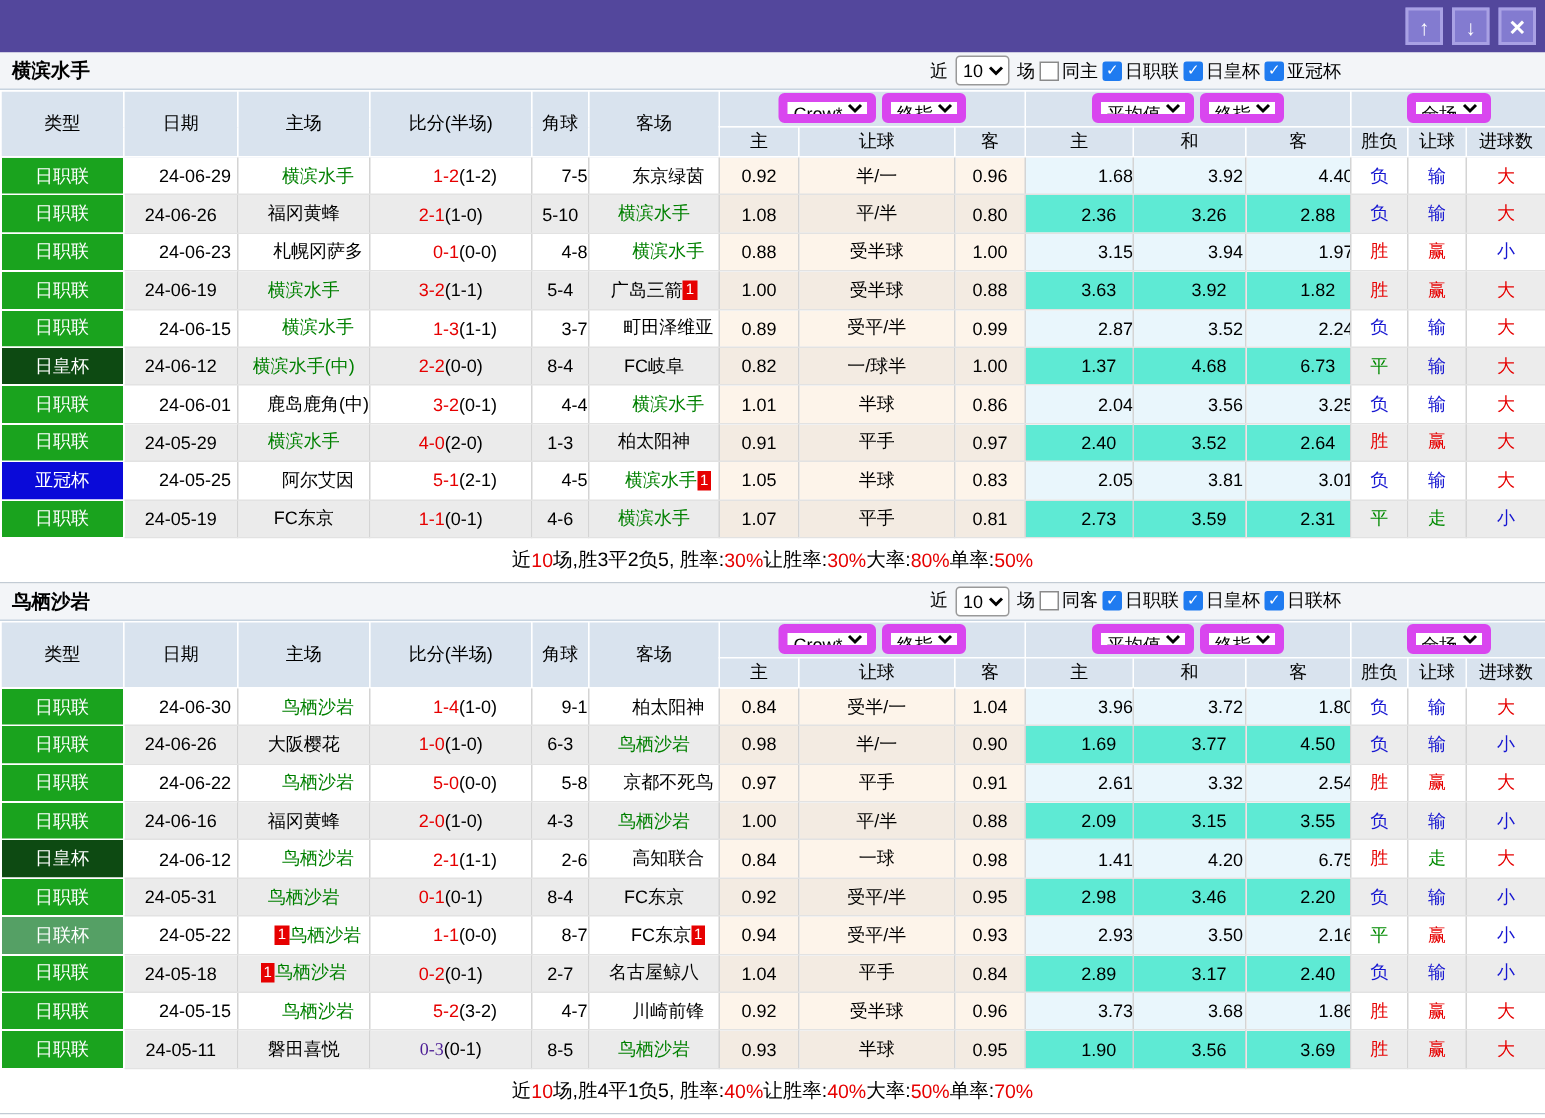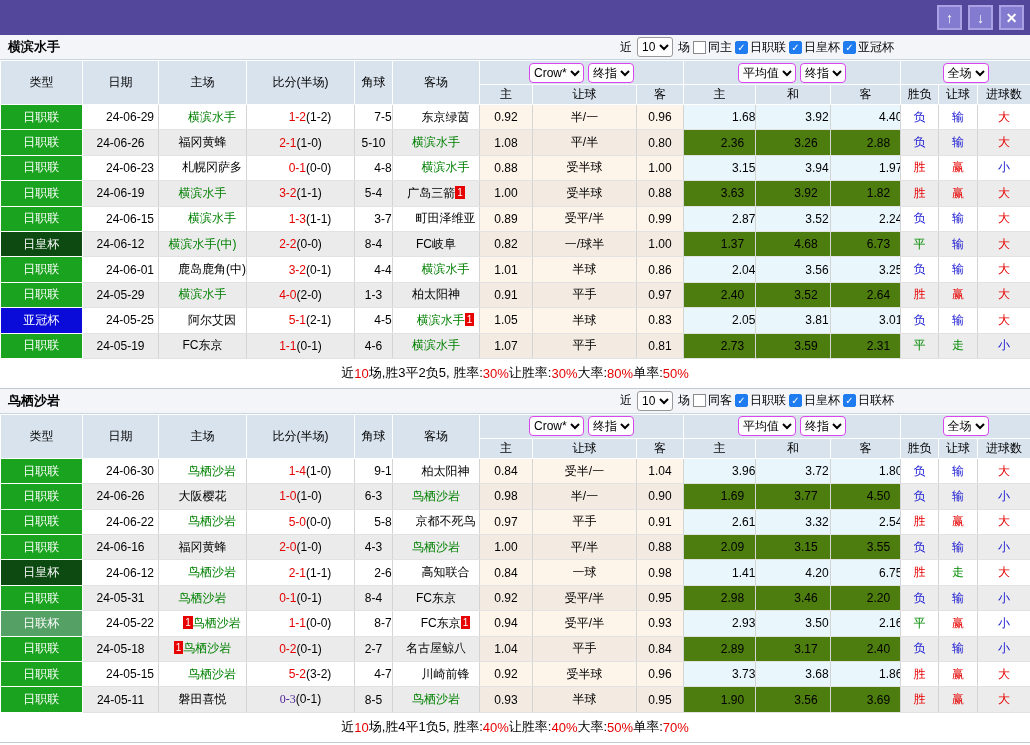--- a/index.html
+++ b/index.html
@@ -39,32 +39,32 @@
   .cb { width: 13px; height: 13px; display: inline-block; }
   .cb.unchecked { background: #fff; border: 1px solid #8a8a8a; }
   .cb.checked { background: #1f7bf0; border: 1px solid #1f7bf0; border-radius: 2px; color: #fff; font-size: 10px; line-height: 12px; text-align: center; }
   .cb.checked::after { content: "✓"; font-weight: bold; }
 
   
   table { border-collapse: collapse; table-layout: fixed; width: 1030px; }
   thead th { background: #d9e3ee; border: 1px solid #fff; font-weight: normal; padding: 0; text-align: center; }
   thead tr.dd th { height: 24px; }
   thead tr.sub th { height: 20px; }
-  .hsel { height: 20px; font-size: 12px; border: 1px solid #d946ef; border-radius: 4px; background: #fff; margin: 0 2px; }
+  .hsel { height: 20px; font-size: 12px; border: 6px solid #d946ef; border-radius: 4px; background: #fff; margin: 0 2px; }
   tbody td {
     height: 25.4px; padding: 0; text-align: center; white-space: nowrap; overflow: hidden;
     border-right: 1px solid #d4d4d4; border-bottom: 1px solid #e2e2e2;
   }
   .c-type { color: #fff; border-right: 1px solid #fff; border-bottom: 1px solid #fff; }
   tr.odd  .c-left { background: #ffffff; padding-left: 19px; }
   tr.even .c-left { background: #ebebeb; text-align: center; }
   tr.odd  .c-crow { background: #fdf4ea; }
   tr.even .c-crow { background: #f3ebe2; }
   tr.odd  .c-avg  { background: #e9f6fc; padding-left: 48px; }
-  tr.even .c-avg  { background: #4d7c0f; padding-left: 26px; }
+  tr.even .c-avg  { background: #5eead4; padding-left: 26px; }
   tr.odd  .c-verd { background: #ffffff; }
   tr.even .c-verd { background: #ececec; }
   .badge { display: inline-block; background: #e60000; color: #fff; font-size: 10px; line-height: 13px; padding: 0 2px; vertical-align: 1px; }
 
   
   .summary {
     height: 30px; background: #fff; border-bottom: 1px solid #c2cbd4;
     display: flex; align-items: center; justify-content: center; font-size: 13px;
   }
   .summary .red { color: #e60000; }

